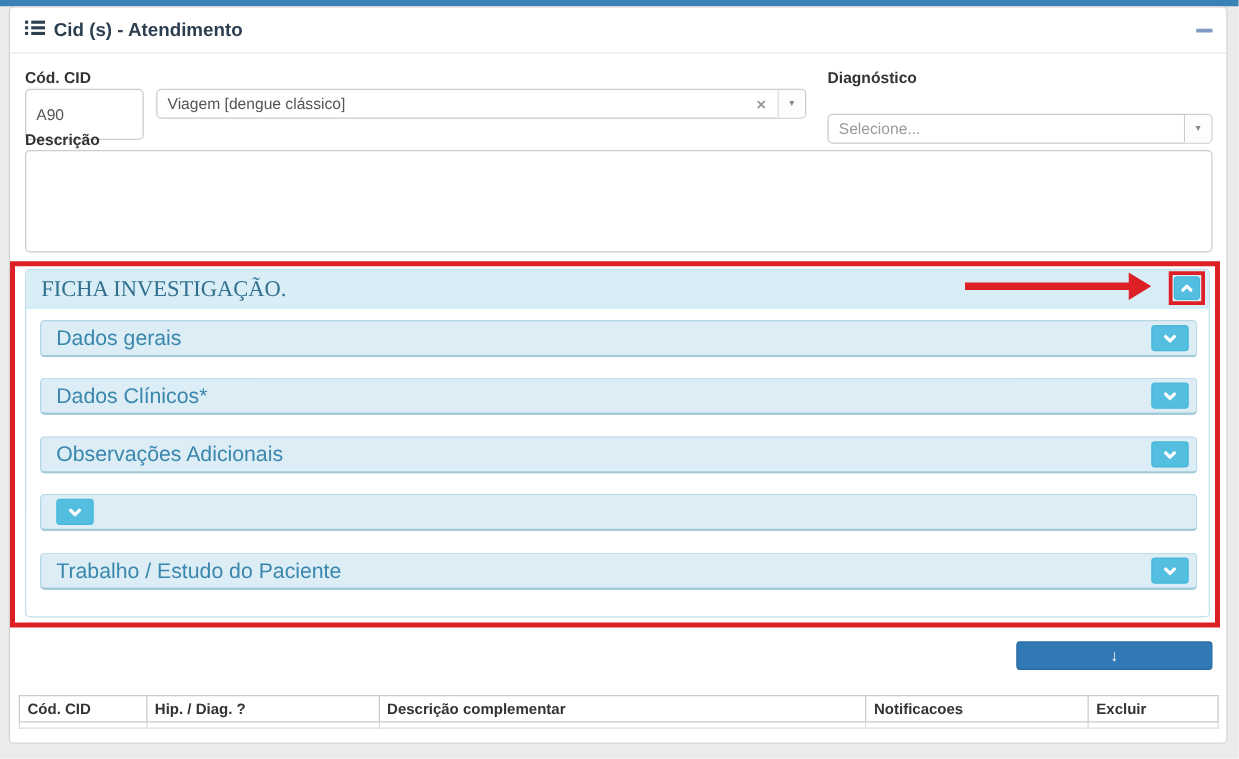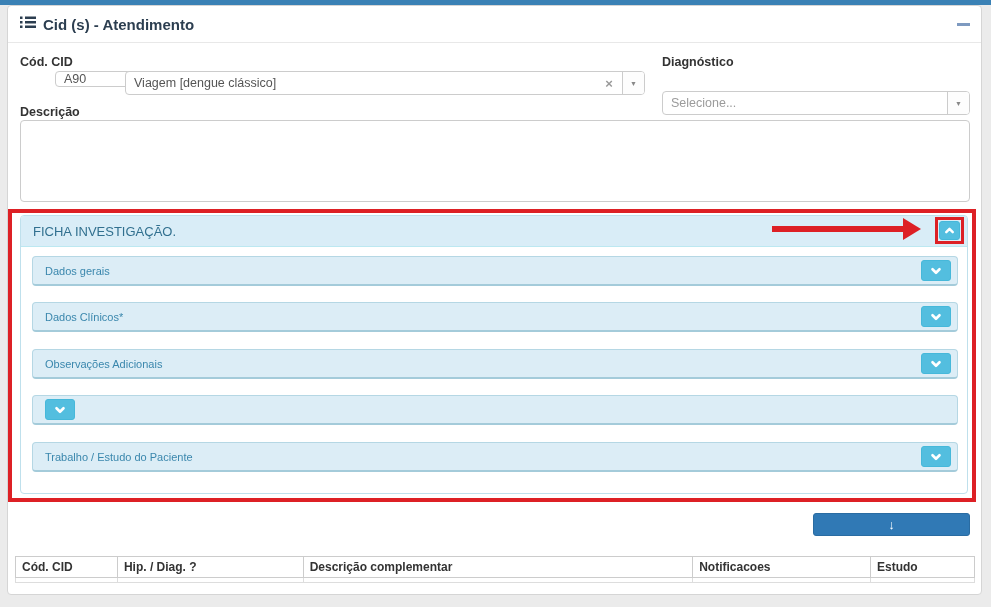--- a/index.html
+++ b/index.html
@@ -29,22 +29,22 @@
   #minimize-btn .dash { width:13px; height:0; border-top:3px solid #7e9ac0; }
 
   
   .field-label { font-size:12.5px; font-weight:bold; color:#333; }
 
   
   .input-box {
     background:#fff; border:1px solid #ccc; border-radius:4px;
     font-size:12.5px; color:#555; display:flex; align-items:center;
   }
-  #cid-code-input { left:20px; top:71px; width:95px; height:16px; padding:0 8px;
-    font-family:"Liberation Sans", sans-serif;margin-left:35px; }
+  #cid-code-input { left:20px; top:71px; width:95px; height:41px; padding:0 8px;
+    font-family:"Liberation Sans", sans-serif; }
   #cid-combo { left:125px; top:71px; width:520px; height:24px; }
   #cid-combo .combo-text { flex:1; padding-left:8px; white-space:nowrap; overflow:hidden; }
   .clear-x { width:26px; text-align:center; color:#999; font-size:13px; font-weight:bold; cursor:pointer; }
   .arrow-seg {
     width:22px; height:100%; border-left:1px solid #ccc;
     display:flex; align-items:center; justify-content:center;
     color:#888; font-size:7px; cursor:pointer; background:#fdfdfd;
     border-radius:0 3px 3px 0;
   }
   #diag-select { left:662px; top:71px; width:308px; height:24px;margin-top:20px; }
@@ -59,21 +59,21 @@
   
   #highlight-box { left:8px; top:209px; width:968px; height:293px;
     border:4px solid #dd2025; z-index:5; pointer-events:none; }
 
   
   #ficha-panel { left:20px; top:215px; width:948px; height:279px;
     background:#fff; border:1px solid #bfe0ec; border-radius:4px; }
   #ficha-header { left:0; top:0; width:100%; height:31px;
     background:#d9edf7; border-bottom:1px solid #bce8f1; border-radius:3px 3px 0 0;
     display:flex; align-items:center; padding-left:12px; position:absolute; }
-  #ficha-title { font-size:13px; color:#31708f; }
+  #ficha-title { font-size:18px; color:#31708f;font-family:Liberation Serif, serif; }
 
   
   #red-arrow-line { left:772px; top:226px; width:132px; height:6px; background:#dd2025; z-index:6; }
   #red-arrow-head { left:903px; top:218px; width:0; height:0; z-index:6;
     border-left:18px solid #dd2025; border-top:11px solid transparent; border-bottom:11px solid transparent; }
   #collapse-highlight { left:935px; top:217px; width:29px; height:27px;
     border:3px solid #dd2025; z-index:6; pointer-events:none; }
 
   .chev-btn {
     background:#53bedf; border:1px solid #46b8da; border-radius:3px;
@@ -82,21 +82,21 @@
   #ficha-collapse-btn { left:939px; top:221px; width:21px; height:19px; z-index:4; }
   .chev-btn svg { display:block; }
 
   
   .accordion-row {
     left:32px; width:926px; height:30px;
     background:#dcedf6; border:1px solid #b5d7e4; border-bottom:2px solid #a4cbda;
     border-radius:4px; display:flex; align-items:center; padding:0 6px 0 12px;
     position:absolute; cursor:pointer;
   }
-  .accordion-label { font-size:11px; color:#3a87ad; flex:1; }
+  .accordion-label { font-size:17px; color:#3a87ad; flex:1; }
   .accordion-row .chev-btn { width:30px; height:21px; }
   #acc-row-0 { top:256px; } #acc-row-1 { top:302px; } #acc-row-2 { top:349px; }
   #acc-row-3 { top:395px; } #acc-row-4 { top:442px; }
 
   
   #move-down-btn { left:813px; top:513px; width:157px; height:23px;
     background:#3079b5; border:1px solid #2a6ca2; border-radius:3px;
     color:#fff; font-size:13px; font-weight:bold;
     display:flex; align-items:center; justify-content:center; cursor:pointer; }
 
@@ -214,21 +214,21 @@
   <span>↓</span>
 </div>
 
 <table id="cid-table" class="abs">
   <thead>
     <tr>
       <th class="col-0">Cód. CID</th>
       <th class="col-1">Hip. / Diag. ?</th>
       <th class="col-2">Descrição complementar</th>
       <th class="col-3">Notificacoes</th>
-      <th class="col-4">Estudo</th>
+      <th class="col-4">Excluir</th>
     </tr>
   </thead>
   <tbody>
     <tr>
       <td></td>
         <td></td>
         <td></td>
         <td></td>
         <td></td>
     </tr>

